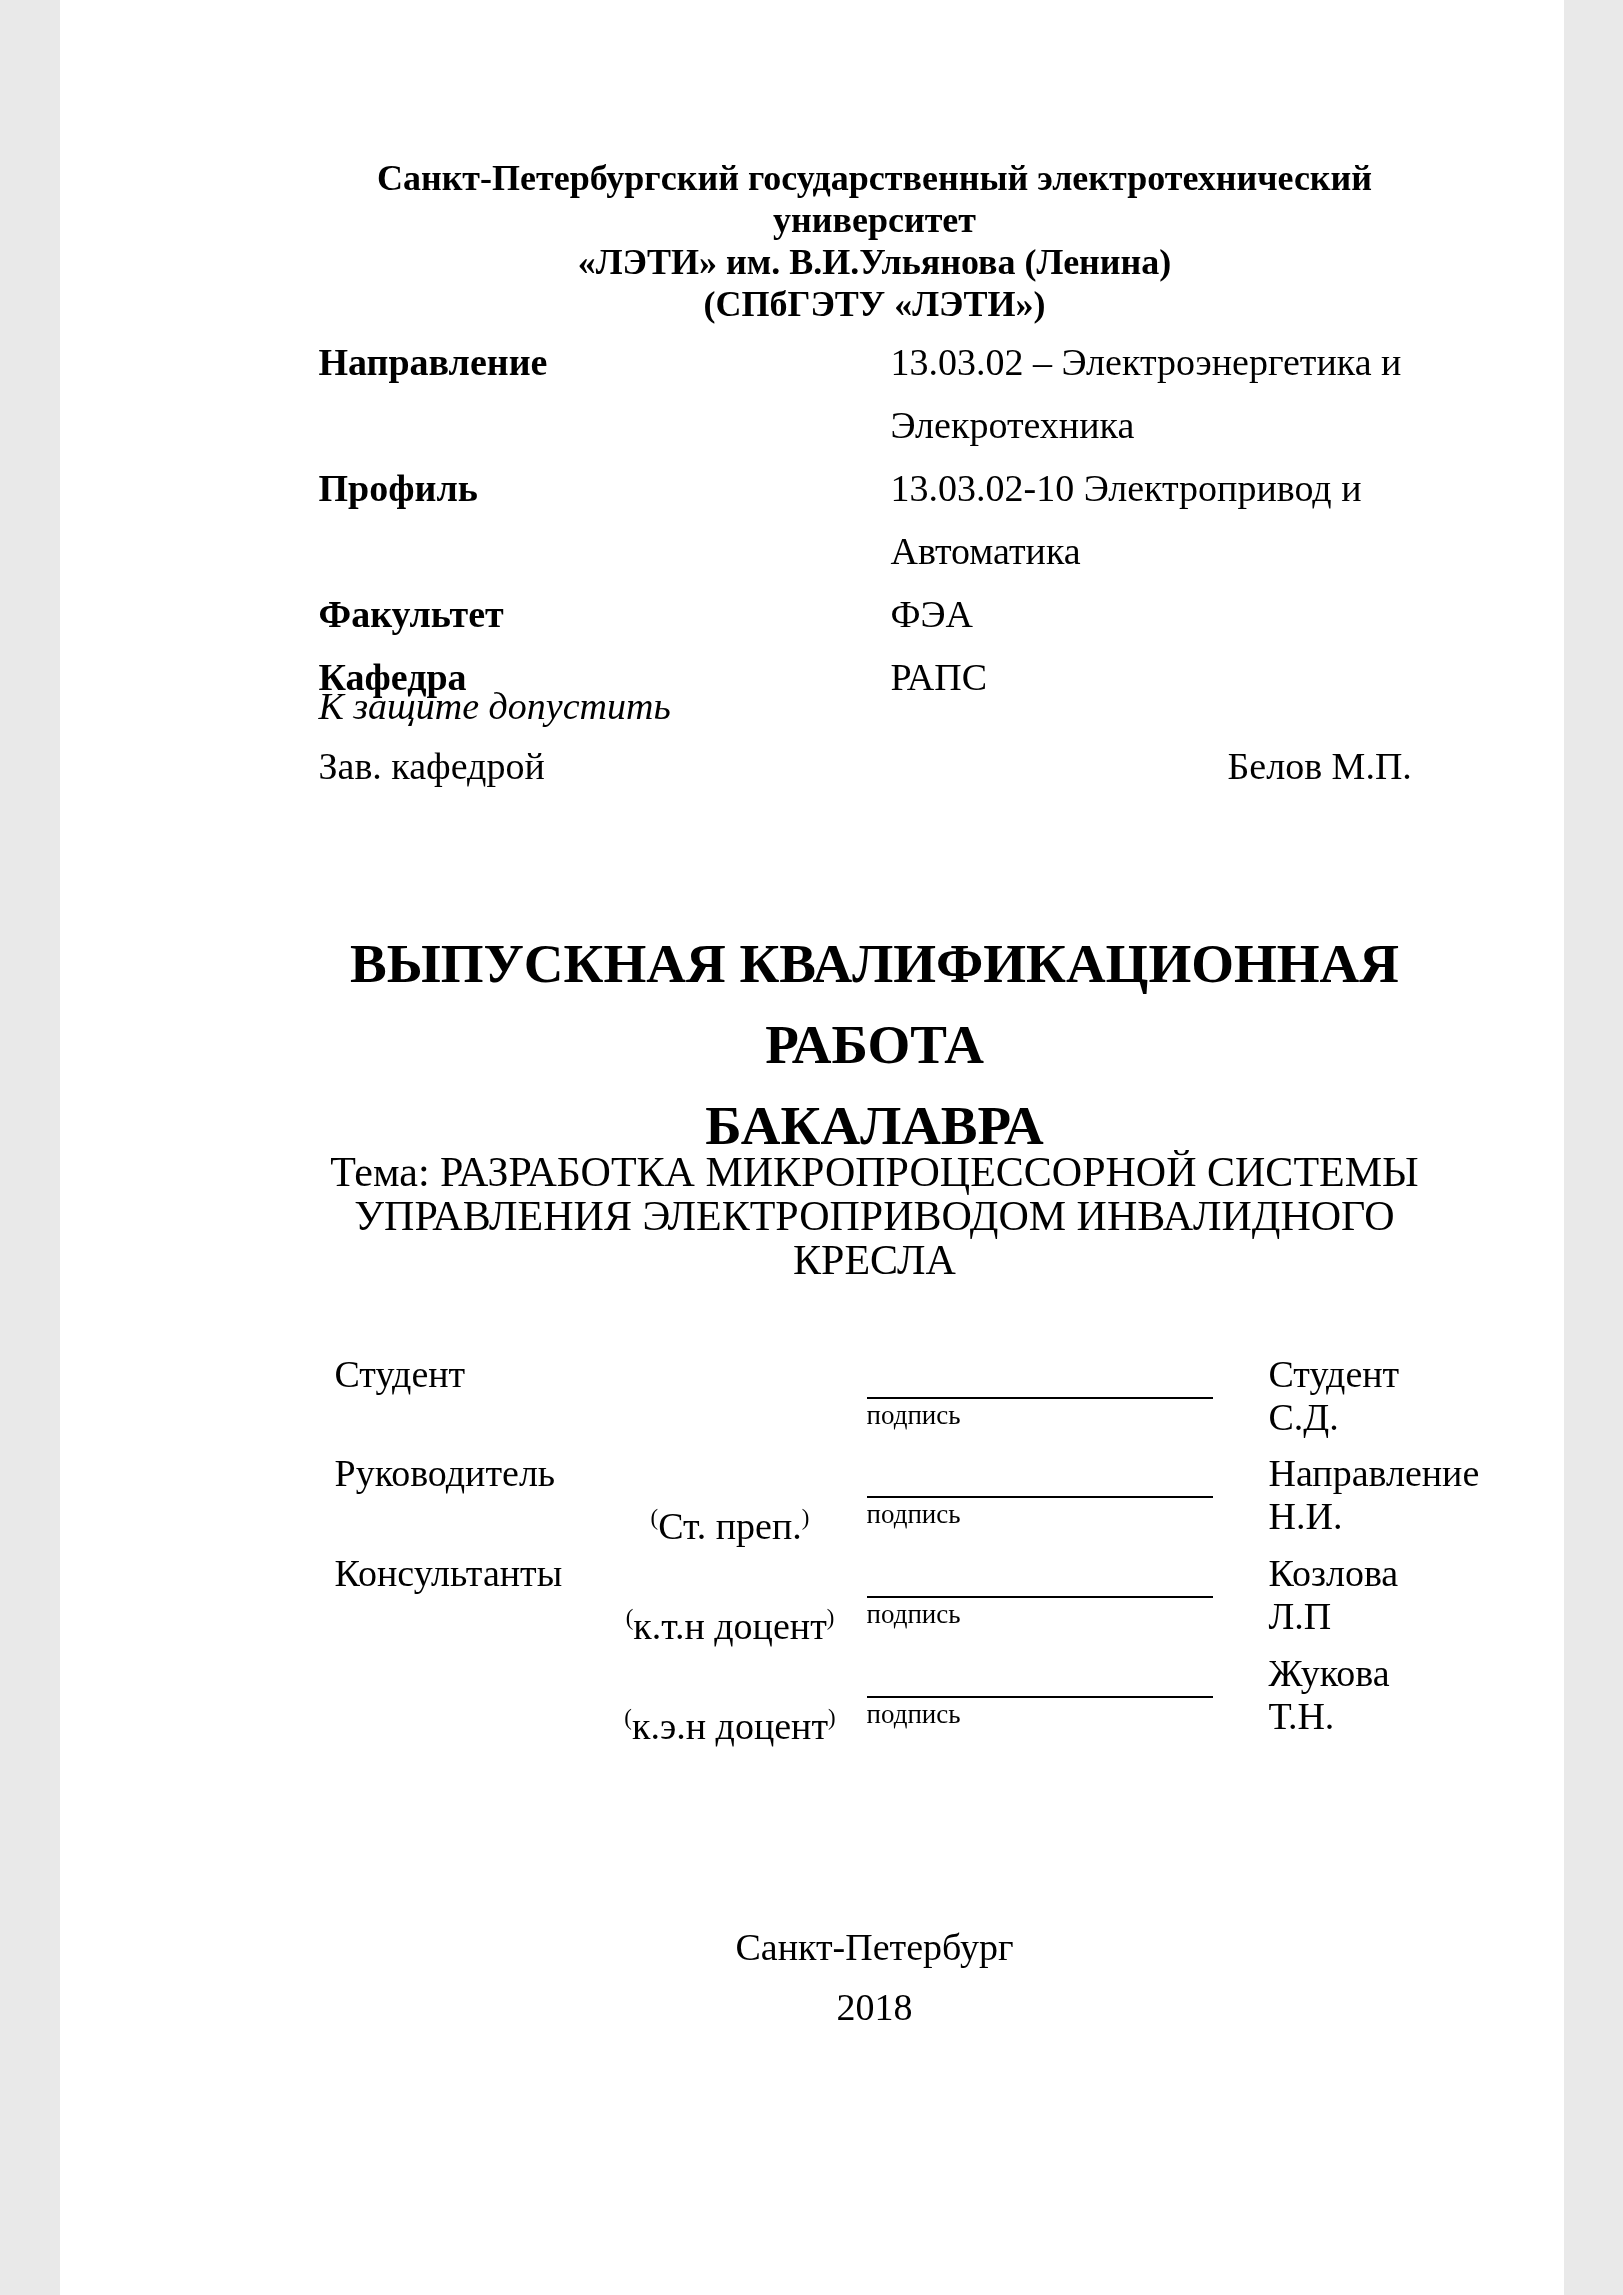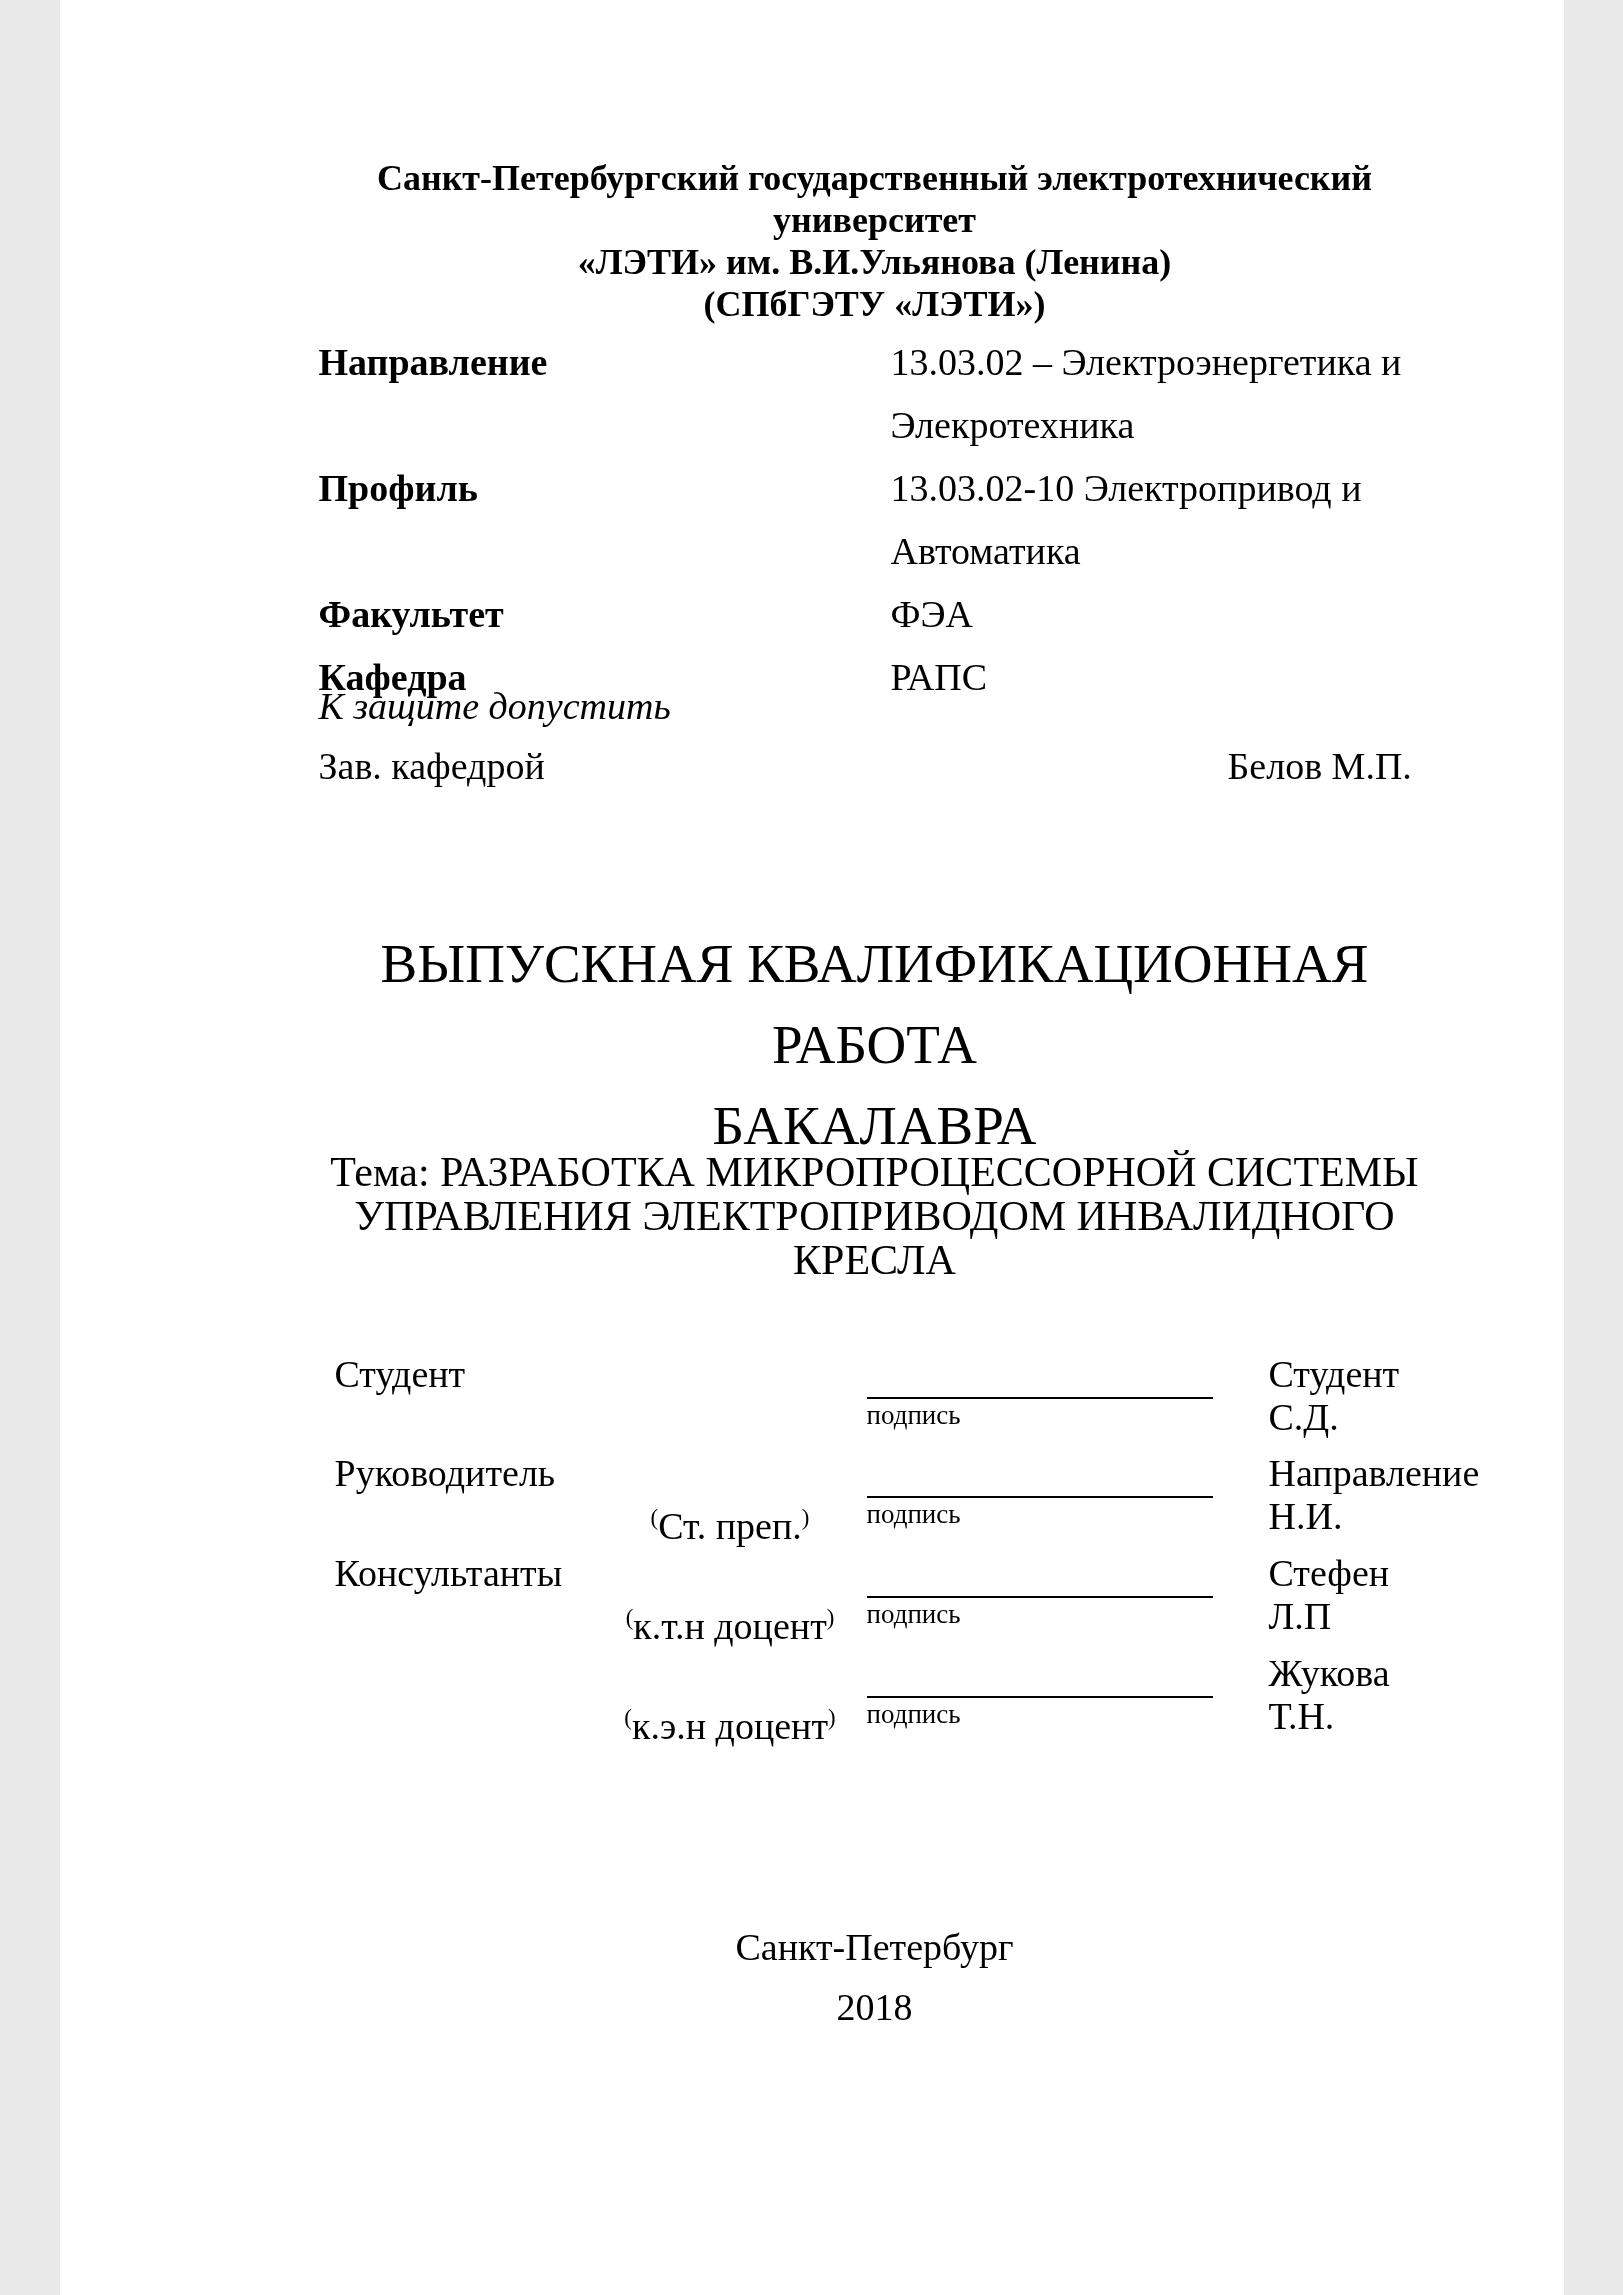--- a/index.html
+++ b/index.html
@@ -61,21 +61,21 @@
     position: absolute;
     left: 909px;
     top: 0;
   }
 
   
   .work-title {
     top: 923px;
     margin: 0;
     text-align: center;
-    font-weight: normal;
+    font-weight: bold;
     font-size: 55px;
     line-height: 81px;
   }
 
   
   .theme {
     top: 1134px;
     text-align: center;
     font-weight: normal;
     font-size: 42px;
@@ -197,21 +197,21 @@
     <span class="sigline"></span>
     <span class="caption">подпись</span>
     <span class="name">Направление Н.И.</span>
   </div>
 
   <div class="sig-row r3">
     <span class="role">Консультанты</span>
     <span class="qual"><span class="paren">(</span><span>к.т.н доцент</span><span class="paren">)</span></span>
     <span class="sigline"></span>
     <span class="caption">подпись</span>
-    <span class="name">Стефен Л.П</span>
+    <span class="name">Козлова Л.П</span>
   </div>
 
   <div class="sig-row r4">
     <span class="qual"><span class="paren">(</span><span>к.э.н доцент</span><span class="paren">)</span></span>
     <span class="sigline"></span>
     <span class="caption">подпись</span>
     <span class="name">Жукова Т.Н.</span>
   </div>
 
   <footer class="block footer">

